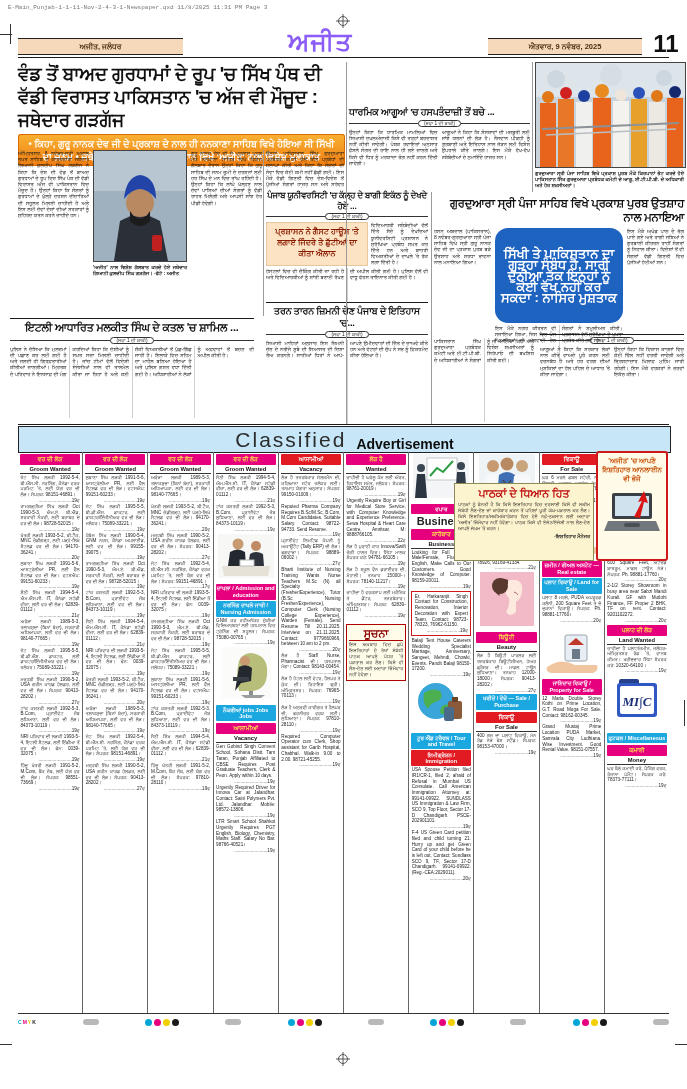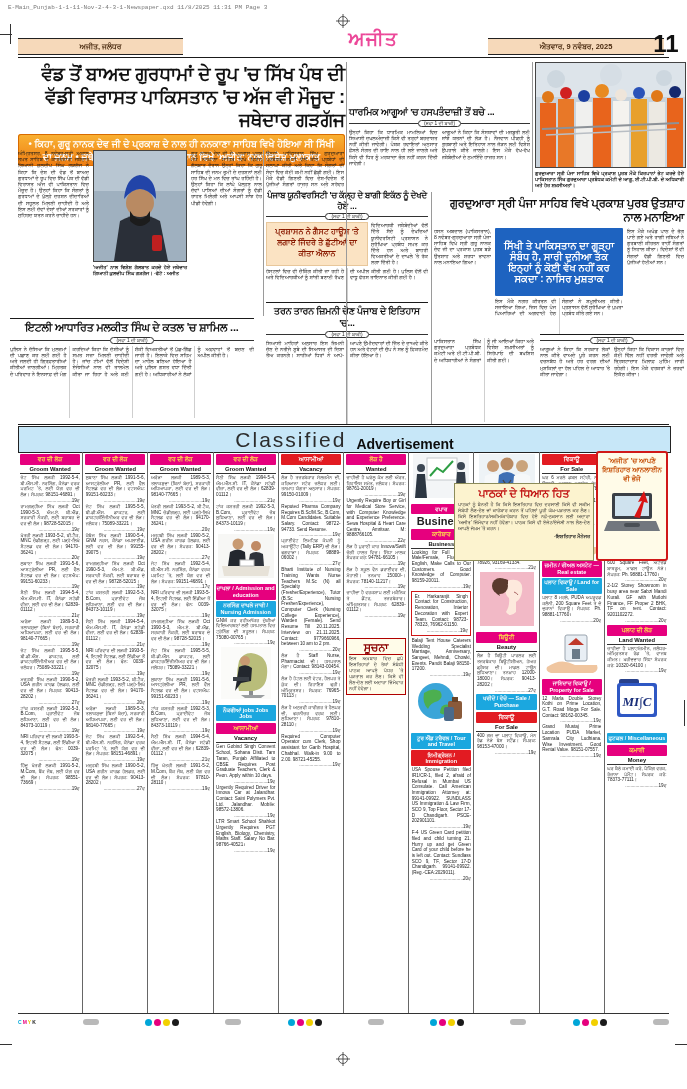--- a/index.html
+++ b/index.html
@@ -4,40 +4,40 @@
 <style>
   html,body{margin:0;padding:0;background:#e9e9e9}
   #page{position:relative;width:687px;height:1089px;background:#fff;margin:0 auto;
         font-family:"Liberation Sans",sans-serif;overflow:hidden}
   .abs{position:absolute}
   .vline{position:absolute;width:1px;background:#9a9a9a}
   .hline{position:absolute;height:1px;background:#1a1a1a}
   
   .mh-bar{position:absolute;top:38px;height:15px;background:#f6d9ba;border-top:1px solid #222;border-bottom:1px solid #222;
           display:flex;align-items:center;justify-content:center;font-size:7.5px;font-weight:bold;color:#4a2b10}
-  .mh-title{position:absolute;top:28px;left:288px;width:110px;text-align:right;color:#ec4899;
-            font-family:"Liberation Serif",serif;font-weight:bold;font-size:19px;letter-spacing:1px}
+  .mh-title{position:absolute;top:28px;left:288px;width:110px;text-align:left;color:#8b5cf6;
+            font-family:"Liberation Serif",serif;font-weight:bold;font-size:25px;letter-spacing:1px}
   .mh-page{position:absolute;top:30px;left:648px;width:36px;text-align:center;font-size:24px;font-weight:bold;color:#111}
   .printer-line{position:absolute;top:4px;left:8px;font-size:6px;color:#777;font-family:"Liberation Mono",monospace}
   
   .regmark{position:absolute;width:14px;height:14px}
   .regmark svg{display:block}
   .crop{position:absolute;background:#333}
   
   .h1{font-weight:bold;color:#101010;line-height:1.25;letter-spacing:-.2px}
   .sub-orange{background:linear-gradient(180deg,#f9b233,#ef7d12);border-radius:3px;color:#fff;
               font-weight:bold;font-size:9.5px;line-height:13px;padding:3px 7px;text-align:center;
               box-shadow:inset 0 0 0 1px #d96b00}
   .pill{display:flex;align-items:center;margin:2px 0}
   .pill:before,.pill:after{content:"";flex:1;border-top:1px solid #333}
   .pill span{border:1px solid #333;border-radius:7px;padding:0 5px;font-size:4.8px;color:#222;white-space:nowrap}
   .nbody{font-size:5px;line-height:6.2px;text-align:justify;color:#181818;column-gap:6px;column-rule:1px solid #cfcfcf;overflow:hidden}
   .caption{font-size:5px;line-height:6px;color:#111;text-align:justify;font-weight:bold}
-  .quote-blue{background:#1e63c0;color:#fff;font-weight:bold;font-size:10px;line-height:11px;
-              text-align:center;padding:12px 5px;border-radius:1px}
+  .quote-blue{background:#1e63c0;color:#fff;font-weight:bold;font-size:13px;line-height:11px;
+              text-align:center;padding:20px 5px;border-radius:13px}
   .hl-orange{background:#fbe3c3;border:1px solid #e8c79b;color:#8a1a00;font-weight:bold;
              font-size:8px;line-height:11px;text-align:center;padding:3px 4px}
   .photo-frame{border:1px solid #444;overflow:hidden;background:#aab6c4}
   
   #cbanner{position:absolute;left:18px;top:426px;width:651px;height:25px;display:flex;border:1px solid #222}
   #cbanner .pa{flex:0 0 330px;background:#fdf2cd;display:flex;align-items:center;justify-content:center;gap:8px}
   #cbanner .en{flex:1;background:#c7e7f8;display:flex;align-items:flex-end;justify-content:center;gap:10px}
   .ban-pa-main{font-size:20px;font-weight:bold;color:#17233a}
   .ban-pa-sub{font-size:12px;font-weight:bold;color:#c06400}
   .ban-en-main{font-size:21px;color:#2c2c2c;letter-spacing:2px}
@@ -49,21 +49,21 @@
   .chead-box{margin:2px 1px 0;color:#fff;font-weight:bold;font-size:6px;line-height:7px;text-align:center;
              padding:2px 1px;border-radius:1px}
   .chead-en{margin:0 1px 1px;font-size:5.8px;font-weight:bold;text-align:center;color:#111;
             border-bottom:1px solid #333;padding:1px 0 1px}
   .clabel{margin:1px 1px;color:#fff;font-weight:bold;font-size:5.5px;line-height:6.5px;text-align:center;padding:1.5px 1px;border-radius:1px}
   .cbig{font-weight:bold;text-align:center;font-size:11px;color:#222;line-height:12px;margin:1px 0}
   .cad{font-size:4.6px;line-height:5.7px;text-align:justify;color:#1c1c1c;margin:1px 1.5px 0}
   .ctail{font-size:4.6px;color:#1c1c1c;text-align:right;margin:0 1.5px 1px;overflow:hidden;white-space:nowrap}
   .cframe{border:1.5px solid #d01818;margin:2px 1px;padding:1px}
   .cimg{margin:2px 1px;text-align:center}
-  .cnote{border:1px solid #b00000;background:#fffce9;margin:20px 1px;padding:2px}
+  .cnote{border:1px solid #b00000;background:#fffce9;margin:6px 1px;padding:2px}
   .cnote .t{font-size:11px;font-weight:bold;color:#8c0000;text-align:center;border-bottom:1px solid #b00000;margin-bottom:1px}
   .cnote .b{font-size:4.8px;line-height:6px;color:#222;text-align:justify}
   
   #reader-note{position:absolute;left:454px;top:483px;width:140px;height:78px;background:#fcf3cf;
                border:1px solid #8c8c5a;padding:2px 3px;box-sizing:border-box}
   #reader-note .t{font-size:11px;font-weight:bold;color:#c01010;text-align:center;margin:1px 0 2px}
   #reader-note .b{font-size:4.8px;line-height:6.1px;color:#222;text-align:justify}
   #reader-note .s{font-size:5px;font-weight:bold;color:#222;text-align:right;margin-top:1px}
   #laptop-box{position:absolute;left:596px;top:451px;width:72px;height:110px;background:#fffbe8;
               border:2px solid #d01818;border-radius:3px;box-sizing:border-box;text-align:center;padding:3px 2px}
@@ -96,26 +96,26 @@
   <div class="regmark" style="left:336px;top:1052px">
     <svg width="14" height="14" viewBox="0 0 14 14">
         <circle cx="7" cy="7" r="4.5" fill="none" stroke="#555" stroke-width="1"></circle>
         <line x1="7" y1="0" x2="7" y2="14" stroke="#555" stroke-width="1"></line>
         <line x1="0" y1="7" x2="14" y2="7" stroke="#555" stroke-width="1"></line>
       </svg>
   </div>
 
   <div class="mh-bar" style="left:18px;width:165px">ਅਜੀਤ, ਜਲੰਧਰ</div>
   <div class="mh-title">ਅਜੀਤ</div>
-  <div class="mh-bar" style="left:488px;width:176px">ਐਤਵਾਰ, 9 ਨਵੰਬਰ, 2025</div>
+  <div class="mh-bar" style="left:488px;width:154px">ਐਤਵਾਰ, 9 ਨਵੰਬਰ, 2025</div>
   <div class="mh-page">11</div>
   <div class="hline" style="left:18px;top:57px;width:651px"></div>
 
   <div class="abs" style="left:18px;top:62px;width:327px">
-    <div class="h1" style="font-size:18.5px;text-align:right">ਵੰਡ ਤੋਂ ਬਾਅਦ ਗੁਰਧਾਮਾਂ ਦੇ ਰੂਪ 'ਚ ਸਿੱਖ ਪੰਥ ਦੀ ਵੱਡੀ ਵਿਰਾਸਤ ਪਾਕਿਸਤਾਨ 'ਚ ਅੱਜ ਵੀ ਮੌਜੂਦ : ਜਥੇਦਾਰ ਗੜਗੱਜ</div>
+    <div class="h1" style="font-size:18.5px;text-align:left">ਵੰਡ ਤੋਂ ਬਾਅਦ ਗੁਰਧਾਮਾਂ ਦੇ ਰੂਪ 'ਚ ਸਿੱਖ ਪੰਥ ਦੀ ਵੱਡੀ ਵਿਰਾਸਤ ਪਾਕਿਸਤਾਨ 'ਚ ਅੱਜ ਵੀ ਮੌਜੂਦ : ਜਥੇਦਾਰ ਗੜਗੱਜ</div>
     <div class="sub-orange" style="margin-top:3px">• ਕਿਹਾ, ਗੁਰੂ ਨਾਨਕ ਦੇਵ ਜੀ ਦੇ ਪ੍ਰਕਾਸ਼ ਦੇ ਨਾਲ ਹੀ ਨਨਕਾਣਾ ਸਾਹਿਬ ਵਿਖੇ ਹੋਇਆ ਸੀ ਸਿੱਖੀ ਦਾ ਜਨਮ • ਜਥੇਦਾਰ ਗੜਗੱਜ ਨਾਲ ਪਾਕਿਸਤਾਨ ਵਿਖੇ 'ਅਜੀਤ' ਨਾਲ ਵਿਸ਼ੇਸ਼ ਮੁਲਾਕਾਤ</div>
   </div>
   <div class="abs" style="left:18px;top:150px;width:244px;height:166px;display:flex;gap:4px">
     <div class="nbody" style="flex:1">ਅੰਮ੍ਰਿਤਸਰ, 8 ਨਵੰਬਰ-ਸ੍ਰੀ ਅਕਾਲ ਤਖ਼ਤ ਸਾਹਿਬ ਦੇ ਕਾਰਜਕਾਰੀ ਜਥੇਦਾਰ ਗਿਆਨੀ ਕੁਲਦੀਪ ਸਿੰਘ ਗੜਗੱਜ ਨੇ ਕਿਹਾ ਕਿ ਦੇਸ਼ ਦੀ ਵੰਡ ਤੋਂ ਬਾਅਦ ਗੁਰਧਾਮਾਂ ਦੇ ਰੂਪ ਵਿਚ ਸਿੱਖ ਪੰਥ ਦੀ ਵੱਡੀ ਵਿਰਾਸਤ ਅੱਜ ਵੀ ਪਾਕਿਸਤਾਨ ਵਿਚ ਮੌਜੂਦ ਹੈ। ਉਨ੍ਹਾਂ ਕਿਹਾ ਕਿ ਸੰਗਤਾਂ ਨੂੰ ਗੁਰਧਾਮਾਂ ਦੇ ਖੁੱਲ੍ਹੇ ਦਰਸ਼ਨ ਦੀਦਾਰਿਆਂ ਦੀ ਸਹੂਲਤ ਮਿਲਣੀ ਚਾਹੀਦੀ ਹੈ ਅਤੇ ਇਸ ਲਈ ਦੋਵਾਂ ਦੇਸ਼ਾਂ ਦੀਆਂ ਸਰਕਾਰਾਂ ਨੂੰ ਸੁਹਿਰਦ ਯਤਨ ਕਰਨੇ ਚਾਹੀਦੇ ਹਨ।</div>
     <div style="flex:0 0 92px">
       <div class="photo-frame" style="width:92px;height:110px">
         <svg width="92" height="110" viewBox="0 0 92 110">
           <rect width="92" height="110" fill="#9fb0bf"></rect>
           <rect x="0" y="0" width="92" height="40" fill="#b8c6d2"></rect>
           <path d="M20 110 L26 70 Q46 58 66 70 L74 110 Z" fill="#2a2f38"></path>

